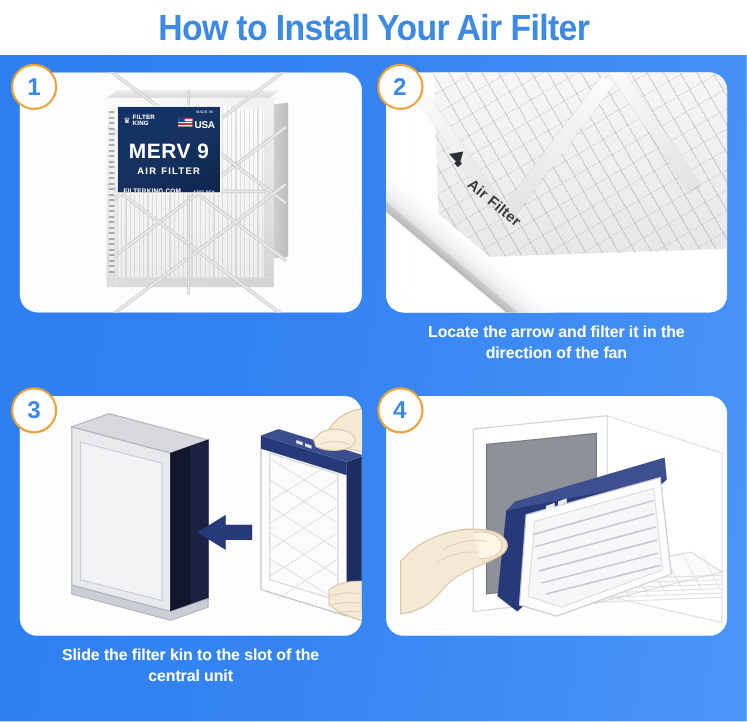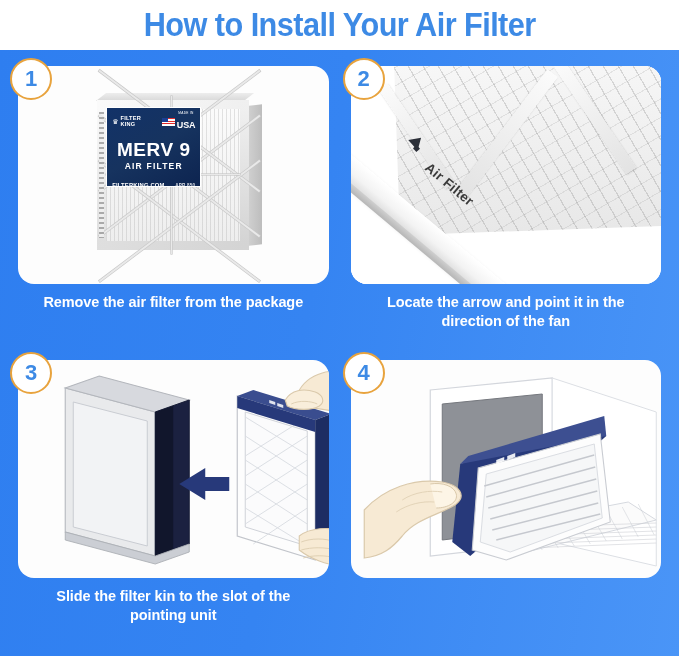--- a/index.html
+++ b/index.html
@@ -80,21 +80,21 @@
     text-align:center;
     line-height:1.32;
     padding:9px 14px 0 14px;
     letter-spacing:-0.1px;
   }
 
   
   .p1-wrap { position:absolute; left:50%; top:50%; transform:translate(-50%,-50%); }
   .filter-photo {
     position:relative;
-    width:152px; height:150px;
+    width:152px; height:172px;
     background:linear-gradient(175deg,#f2f2f2,#e2e2e2);
   }
   
   .fp-side {
     position:absolute; right:-13px; top:5px;
     width:13px; height:140px;
     background:linear-gradient(90deg,#cfcfcf,#bdbdbd);
     transform:skewY(-6deg);
   }
   
@@ -290,21 +290,20 @@
               <div class="lbl-bot">
                 <span>FILTERKING.COM</span>
                 <span class="lbl-apr">APR 850</span>
               </div>
             </div>
           </div>
         </div>
 
       </div>
     </div>
-    <div class="caption nosel">Remove the air filter from the package</div>
   </div>
 
   <div class="step">
     <div class="card">
       <div class="badge nosel">2</div>
       <div class="card-inner">
 
         <div class="p2-stage">
           <div class="p2-pleatfield"></div>
 
@@ -316,21 +315,21 @@
           <div class="p2-frame-h"></div>
           <div class="p2-frame-edge"></div>
 
           <div class="p2-arrowtail"></div>
           <div class="p2-arrow"></div>
           <div class="p2-airfilter nosel">Air Filter</div>
         </div>
 
       </div>
     </div>
-    <div class="caption nosel">Locate the arrow and point it in the direction of the fan</div>
+    <div class="caption nosel">Locate the arrow and filter it in the direction of the fan</div>
   </div>
 
   <div class="step">
     <div class="card">
       <div class="badge nosel">3</div>
       <div class="card-inner">
 
         <div class="illus">
           <svg viewBox="0 0 300 218" preserveAspectRatio="xMidYMid meet">
 
@@ -388,21 +387,21 @@
               <path d="M276,176 C286,168 306,166 322,172 L322,206 C304,206 286,198 276,190 Z" fill="#f7ead4" stroke="#dac9ab" stroke-width="1.1"></path>
               <path d="M278,182 C288,178 302,178 312,182" fill="none" stroke="#ddcdb0" stroke-width=".9"></path>
               <path d="M278,190 C288,187 302,187 312,190" fill="none" stroke="#ddcdb0" stroke-width=".9"></path>
               <path d="M280,198 C290,195 302,195 312,198" fill="none" stroke="#ddcdb0" stroke-width=".9"></path>
             </g>
           </svg>
         </div>
 
       </div>
     </div>
-    <div class="caption nosel">Slide the filter kin to the slot of the pointing unit</div>
+    <div class="caption nosel">Slide the filter kin to the slot of the central unit</div>
   </div>
 
   <div class="step">
     <div class="card">
       <div class="badge nosel">4</div>
       <div class="card-inner">
 
         <div class="illus">
           <svg viewBox="0 0 300 218" preserveAspectRatio="xMidYMid meet">
 

